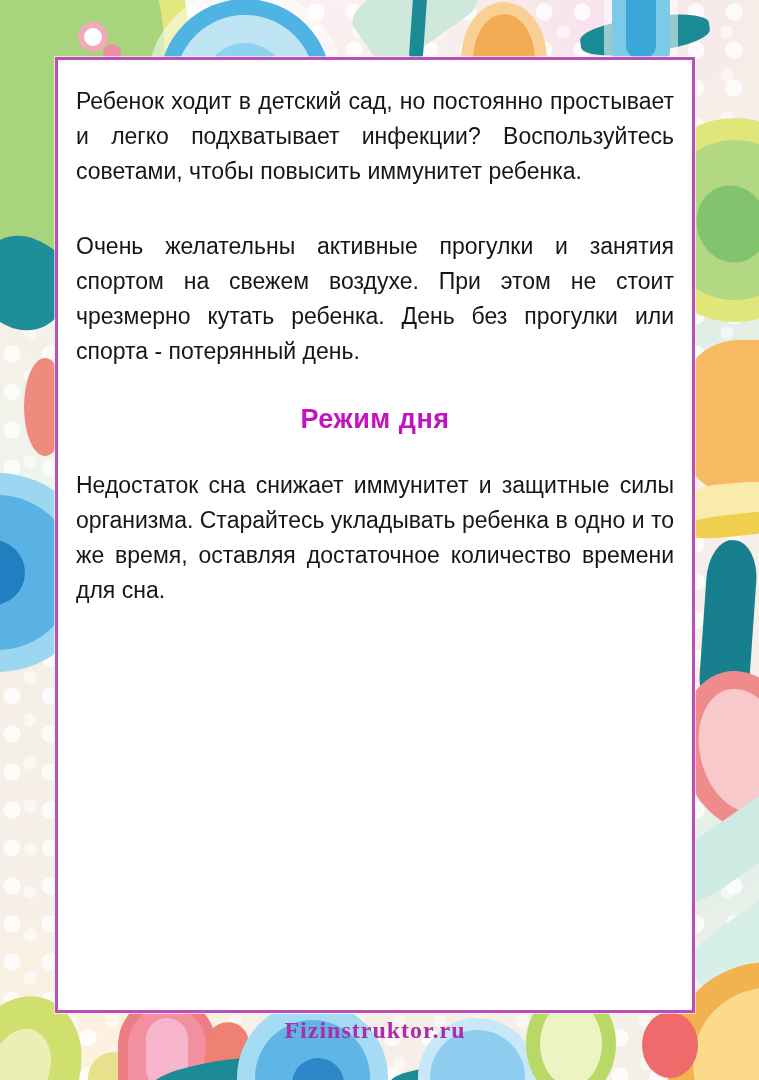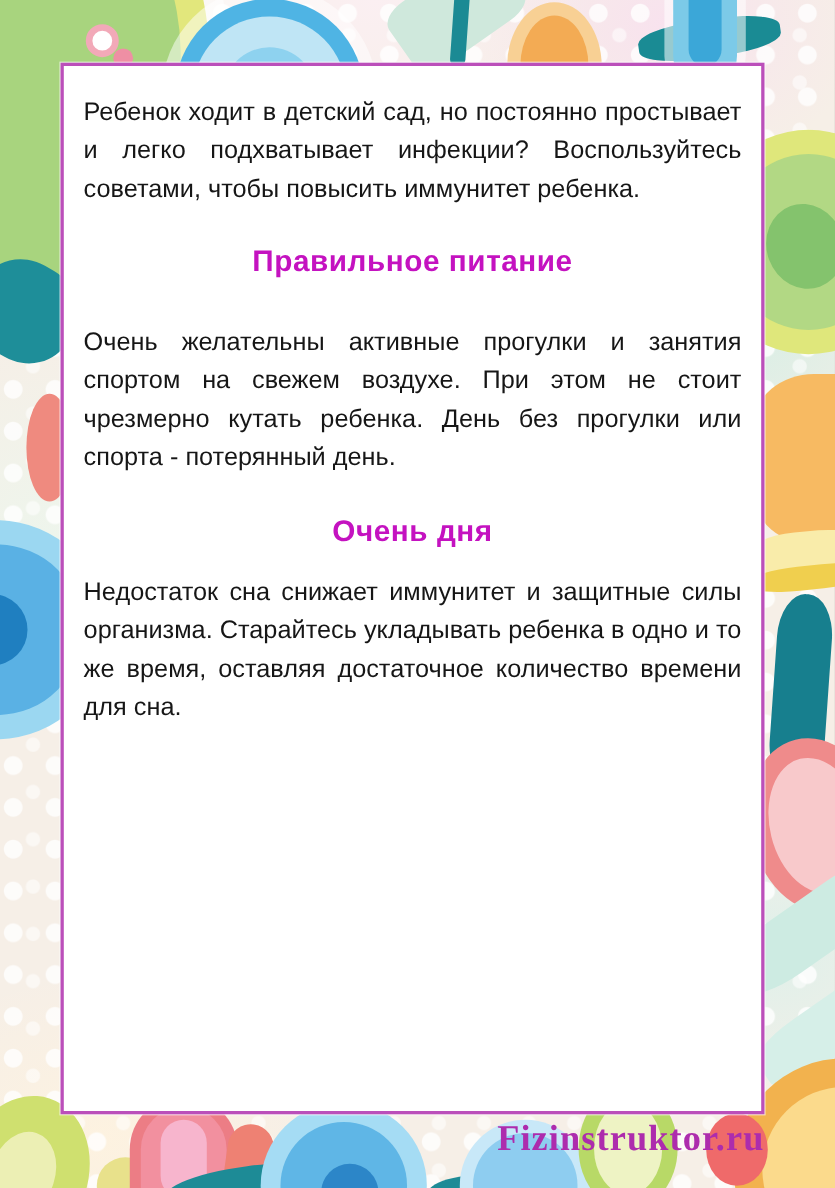--- a/index.html
+++ b/index.html
@@ -36,25 +36,25 @@
   }
   .card p.intro{margin-top:4px;}
   .card h2{
     margin:33px 0 0 0;text-align:center;
     font-size:27px;line-height:31px;font-weight:bold;letter-spacing:.5px;
     color:var(--heading,#c412c0);
   }
   .card p.body{margin-top:40px;}
   .card h2.h2-b{margin-top:40px;}
   .card h2.h2-c{margin-top:35px;}
-  .card p.body-c{margin-top:21px;}
+  .card p.body-c{margin-top:33px;}
   .footer{
     position:absolute;left:55px;top:1017px;width:640px;z-index:6;
-    text-align:right;font-family:"Liberation Serif","DejaVu Serif",serif;
-    font-size:33px;font-weight:600;letter-spacing:1px;
+    text-align:center;font-family:"Liberation Serif","DejaVu Serif",serif;
+    font-size:24px;font-weight:600;letter-spacing:1px;
     color:var(--footer,#ad2cad);
   }
 </style>
 </head>
 <body>
 
 <div class="poster">
 
   <div>
 
@@ -118,23 +118,22 @@
 
     <i class="b" style="left:540px;top:1002px;width:62px;height:84px;background:#eef3c4;box-shadow:0 0 0 14px #b8d967;"></i>
     <i class="b" style="left:642px;top:1012px;width:56px;height:66px;background:#ef6a6a;"></i>
 
     <i class="dots"></i>
   </div>
 
   <div class="card">
     <p class="intro">Ребенок ходит в детский сад, но постоянно простывает и легко подхватывает инфекции? Воспользуйтесь советами, чтобы повысить иммунитет ребенка.</p>
 
-    <h2>Правильное питание</h2>
 
     <p class="body">Очень желательны активные прогулки и занятия спортом на свежем воздухе. При этом не стоит чрезмерно кутать ребенка. День без прогулки или спорта - потерянный день.</p>
 
-    <h2 class="h2-c">Очень дня</h2>
+    <h2 class="h2-c">Режим дня</h2>
     <p class="body body-c">Недостаток сна снижает иммунитет и защитные силы организма. Старайтесь укладывать ребенка в одно и то же время, оставляя достаточное количество времени для сна.</p>
   </div>
 
   <div class="footer">Fizinstruktor.ru</div>
 
 </div>
 
 </body></html>

